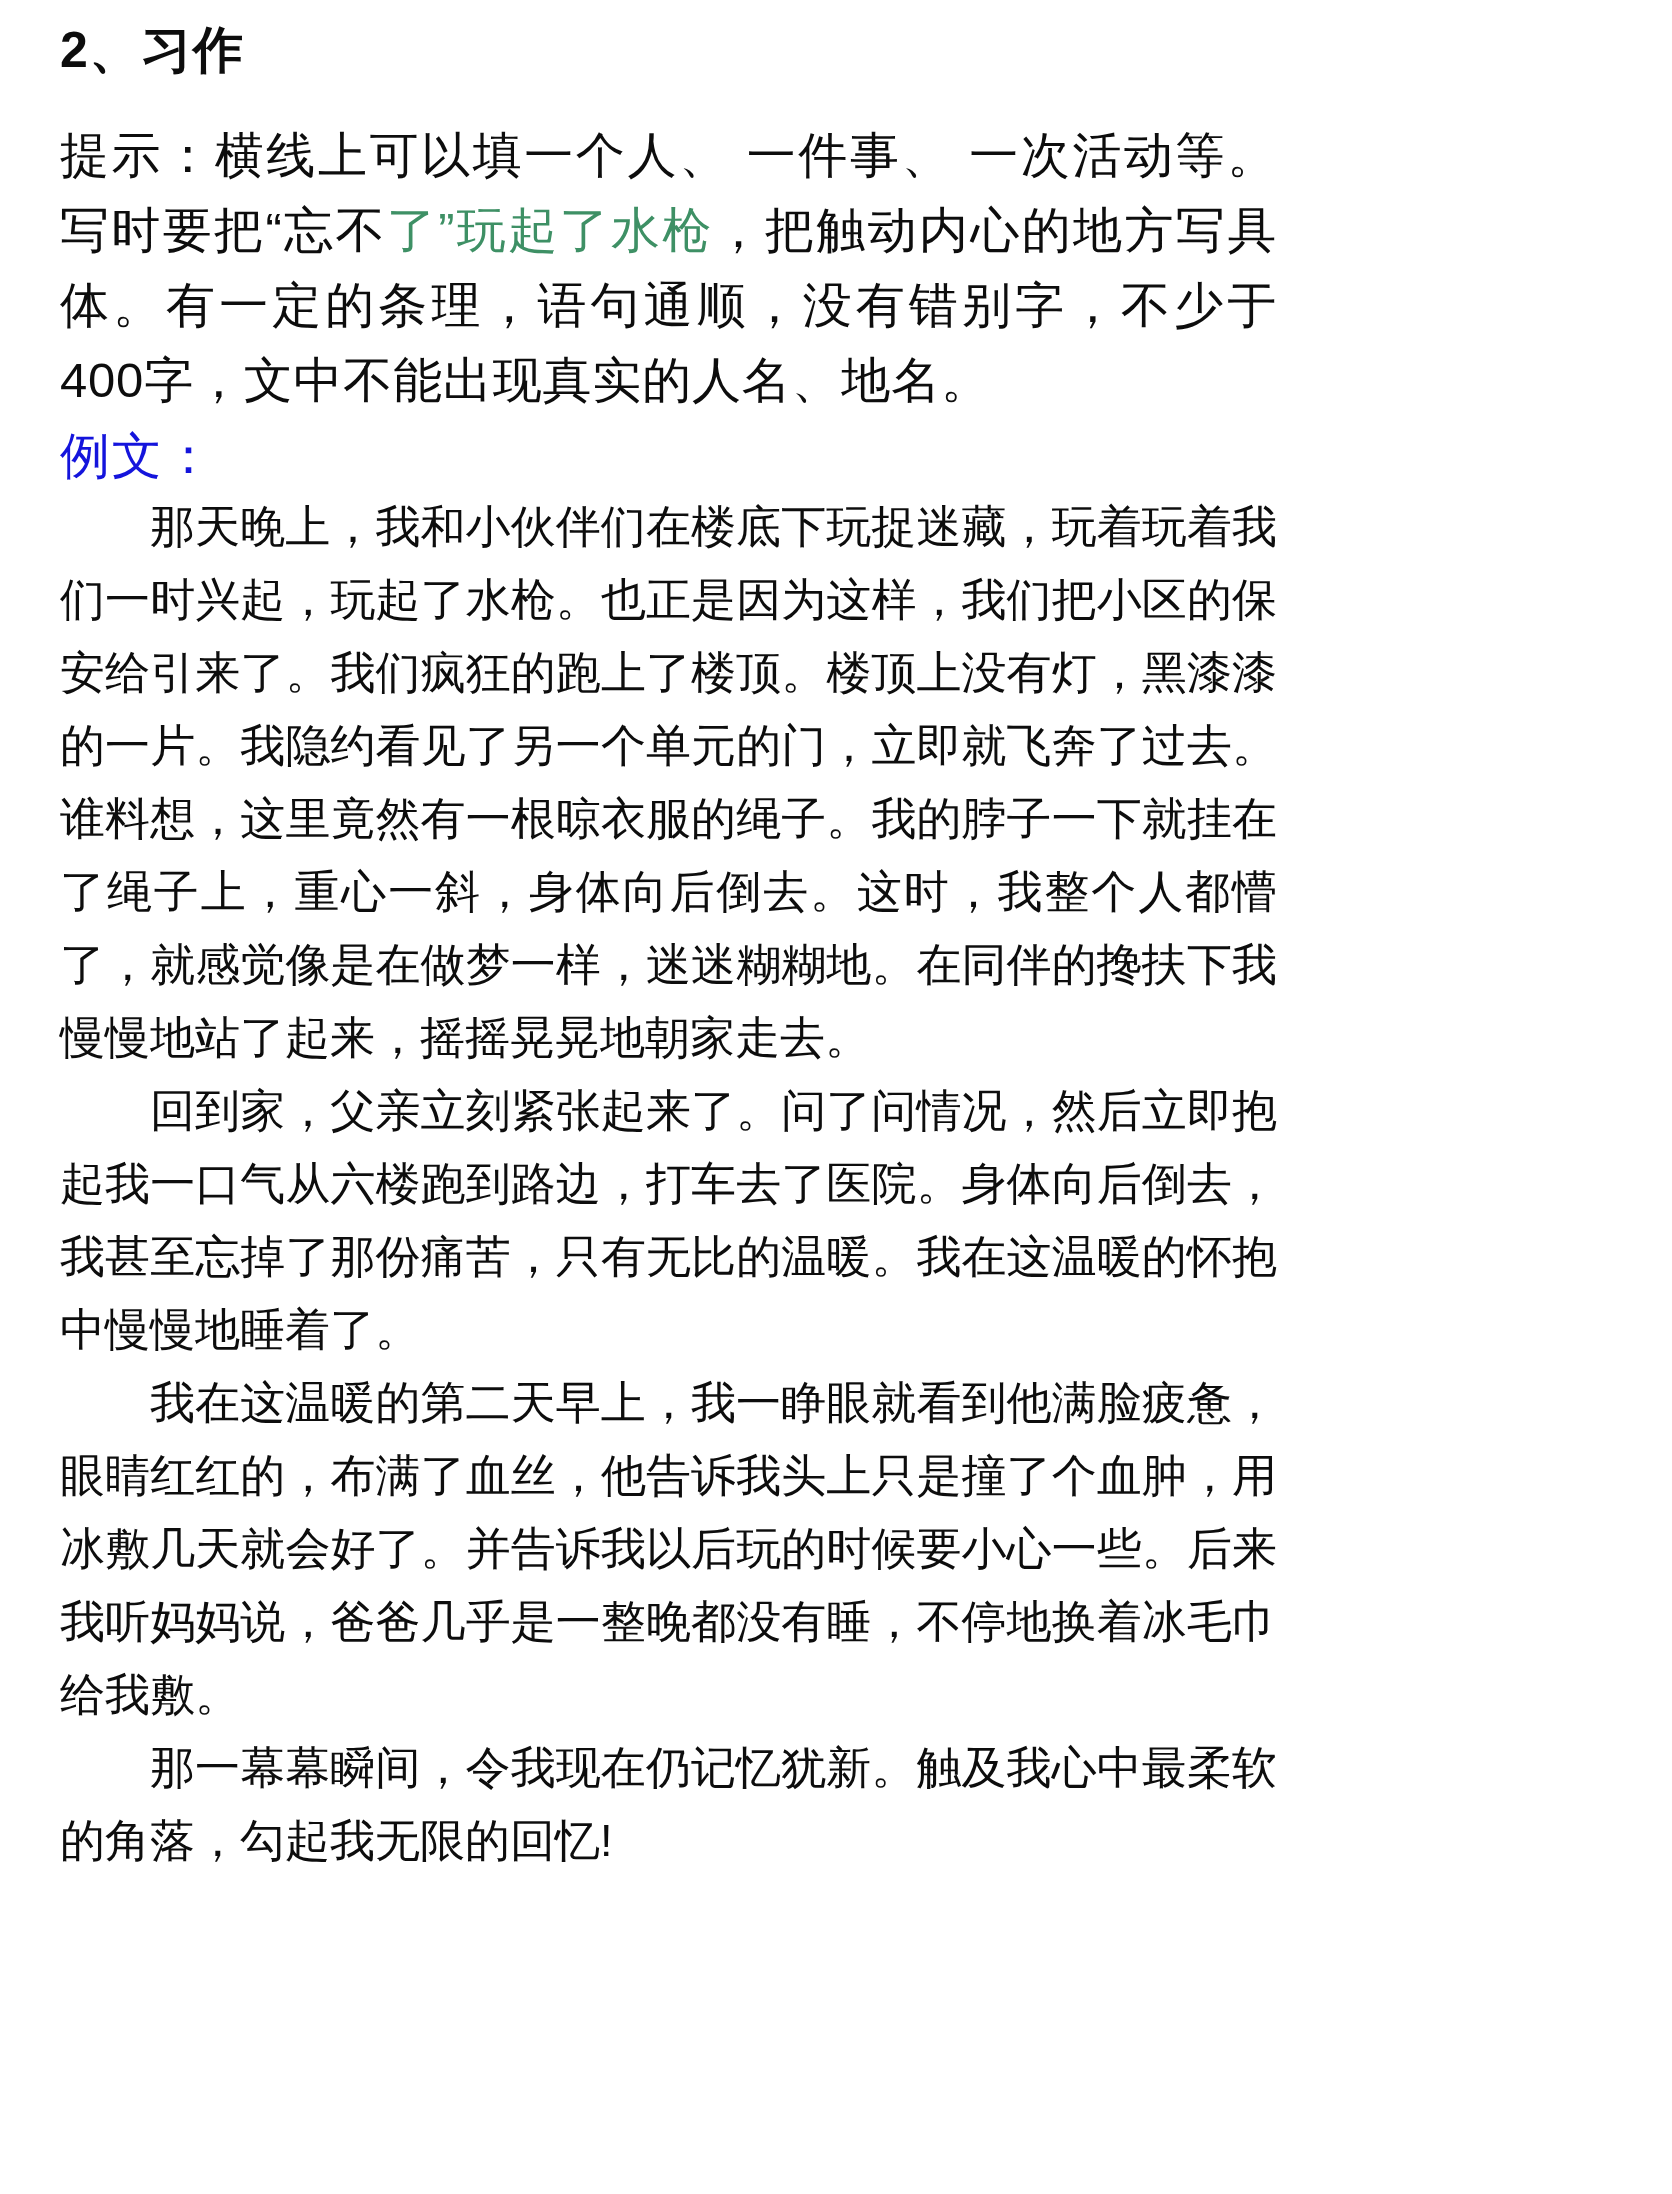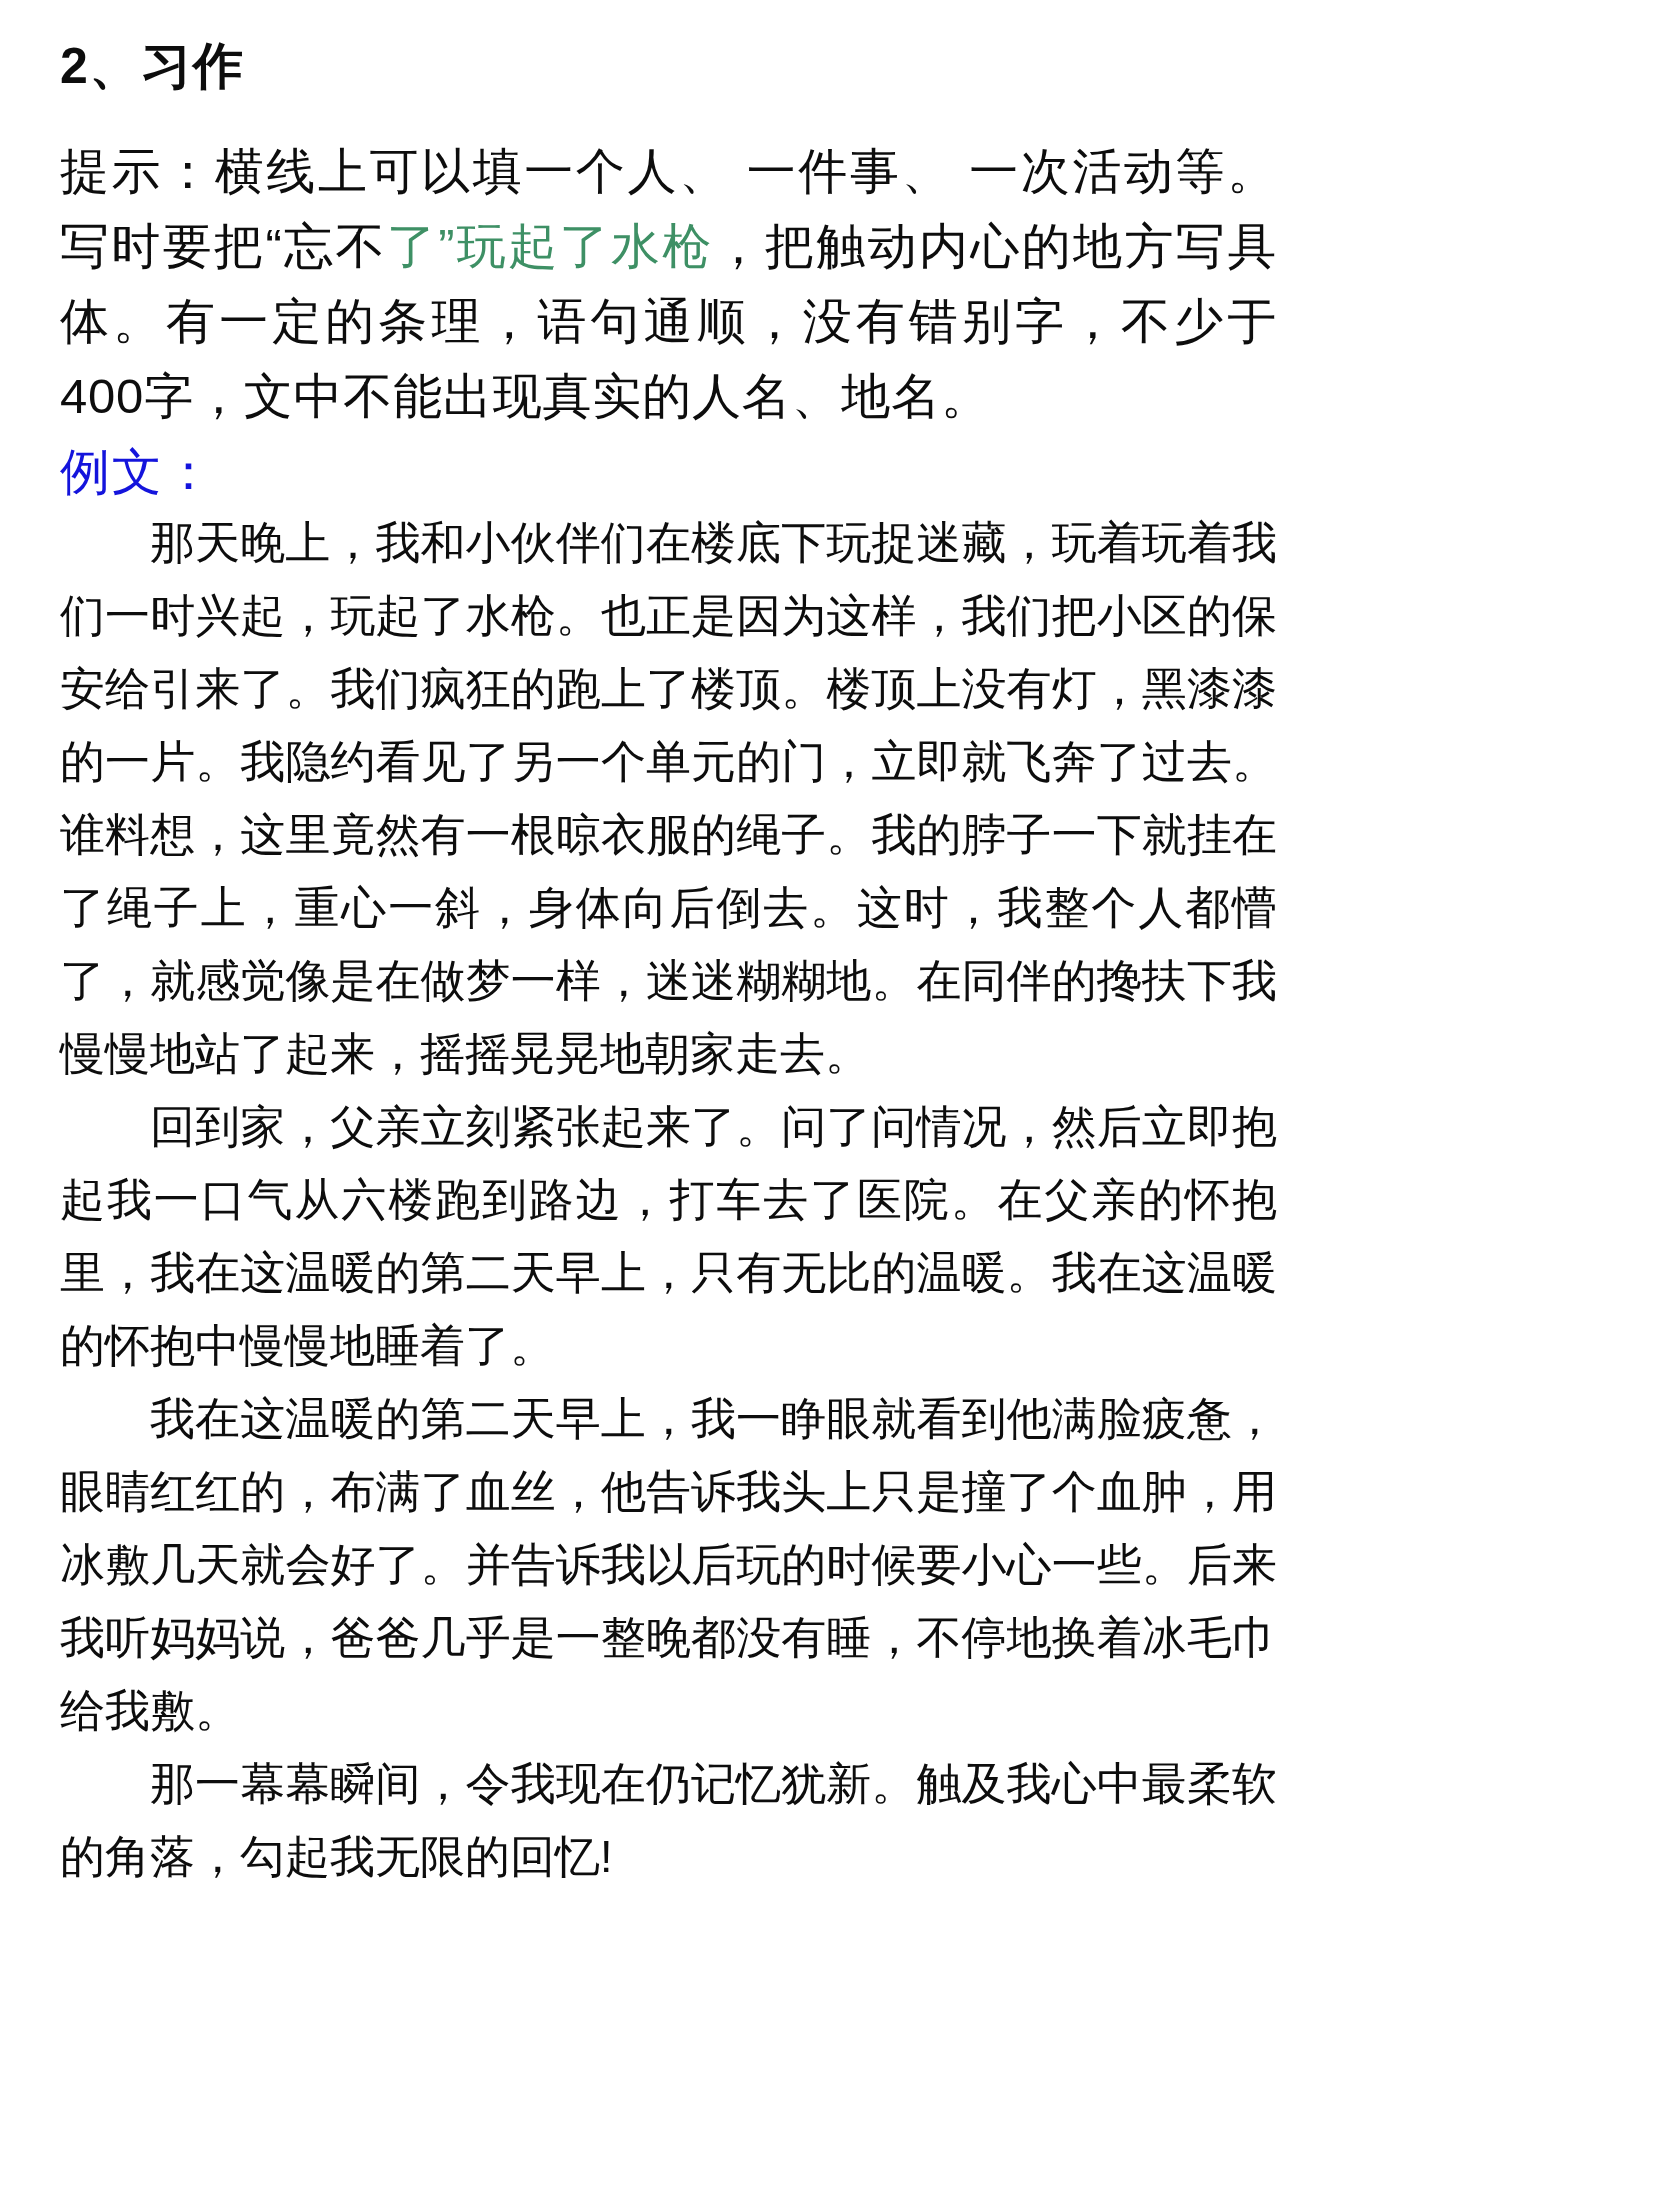--- a/index.html
+++ b/index.html
@@ -13,21 +13,21 @@
     width:1672px;
     height:2194px;
     background:#ffffff;
     color:var(--text,#0D0D0D);
     font-family:"Liberation Sans","DejaVu Sans",sans-serif;
     overflow:hidden;
   }
   .page{
     width:1337px;
     height:2194px;
-    padding:23px 60px 0 60px;
+    padding:7px 60px 0 60px;
   }
   .section-heading{
     font-size:50px;
     font-weight:700;
     line-height:62px;
     margin:11.7px 0 37px 0;
     letter-spacing:1.7px;
     color:var(--text,#0D0D0D);
   }
   .topic-line{
@@ -91,19 +91,19 @@
   <h1 class="section-heading">2、习作</h1>
 
 
   <p class="hint"><span>提示：横线上可以填一个人、 一件事、 一次活动等。写时要把“忘不</span><span class="green">了”玩起了水枪</span><span>，把触动内心的地方写具体。有一定的条理，语句通顺，没有错别字，不少于400字，文中不能出现真实的人名、地名。</span></p>
 
   <div class="example-label">例文：</div>
 
 
   <div class="essay">
     <p>那天晚上，我和小伙伴们在楼底下玩捉迷藏，玩着玩着我们一时兴起，玩起了水枪。也正是因为这样，我们把小区的保安给引来了。我们疯狂的跑上了楼顶。楼顶上没有灯，黑漆漆的一片。我隐约看见了另一个单元的门，立即就飞奔了过去。谁料想，这里竟然有一根晾衣服的绳子。我的脖子一下就挂在了绳子上，重心一斜，身体向后倒去。这时，我整个人都懵了，就感觉像是在做梦一样，迷迷糊糊地。在同伴的搀扶下我慢慢地站了起来，摇摇晃晃地朝家走去。</p>
-    <p>回到家，父亲立刻紧张起来了。问了问情况，然后立即抱起我一口气从六楼跑到路边，打车去了医院。在父亲的怀抱里，我在这温暖的第二天早上，只有无比的温暖。我在这温暖的怀抱中慢慢地睡着了。</p>
+    <p>回到家，父亲立刻紧张起来了。问了问情况，然后立即抱起我一口气从六楼跑到路边，打车去了医院。身体向后倒去，我甚至忘掉了那份痛苦，只有无比的温暖。我在这温暖的怀抱中慢慢地睡着了。</p>
     <p>我在这温暖的第二天早上，我一睁眼就看到他满脸疲惫，眼睛红红的，布满了血丝，他告诉我头上只是撞了个血肿，用冰敷几天就会好了。并告诉我以后玩的时候要小心一些。后来我听妈妈说，爸爸几乎是一整晚都没有睡，不停地换着冰毛巾给我敷。</p>
     <p>那一幕幕瞬间，令我现在仍记忆犹新。触及我心中最柔软的角落，勾起我无限的回忆!</p>
   </div>
 
 </div>
 
 
 </body></html>

